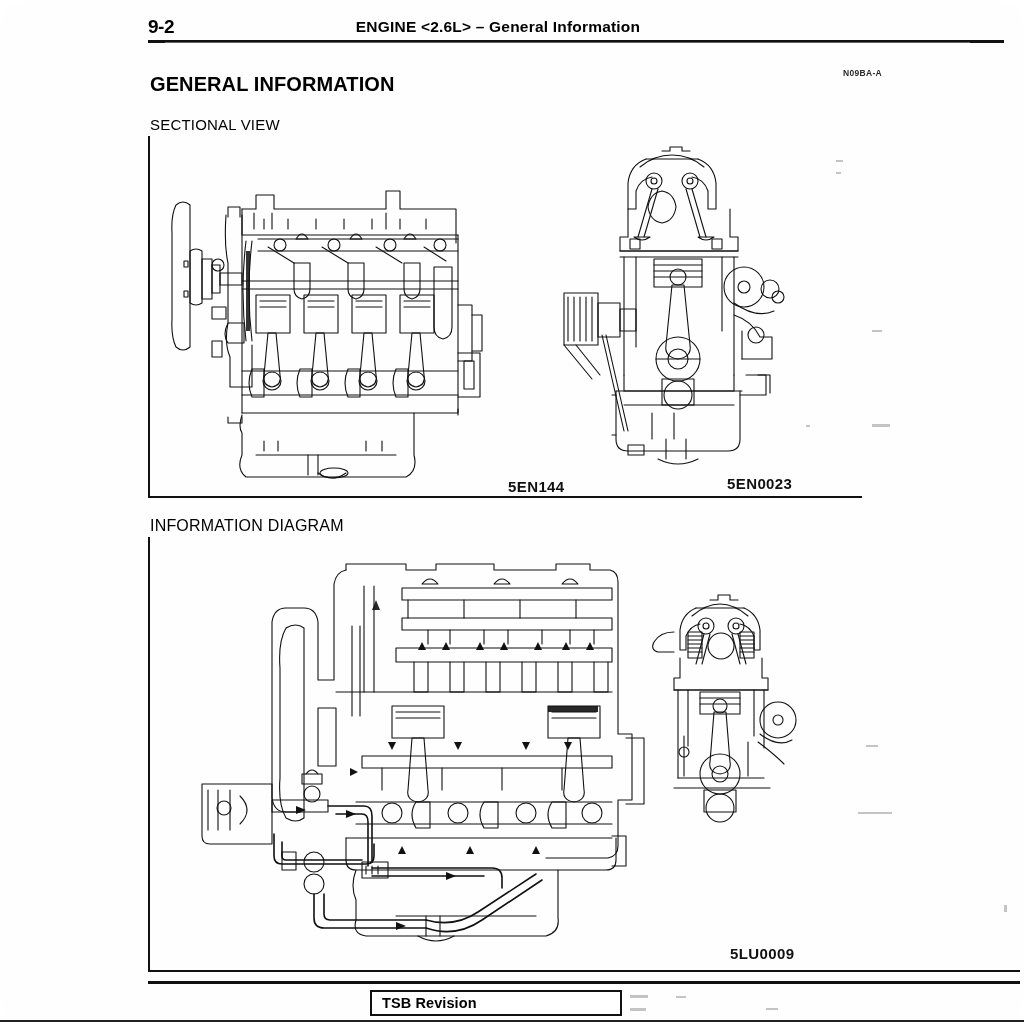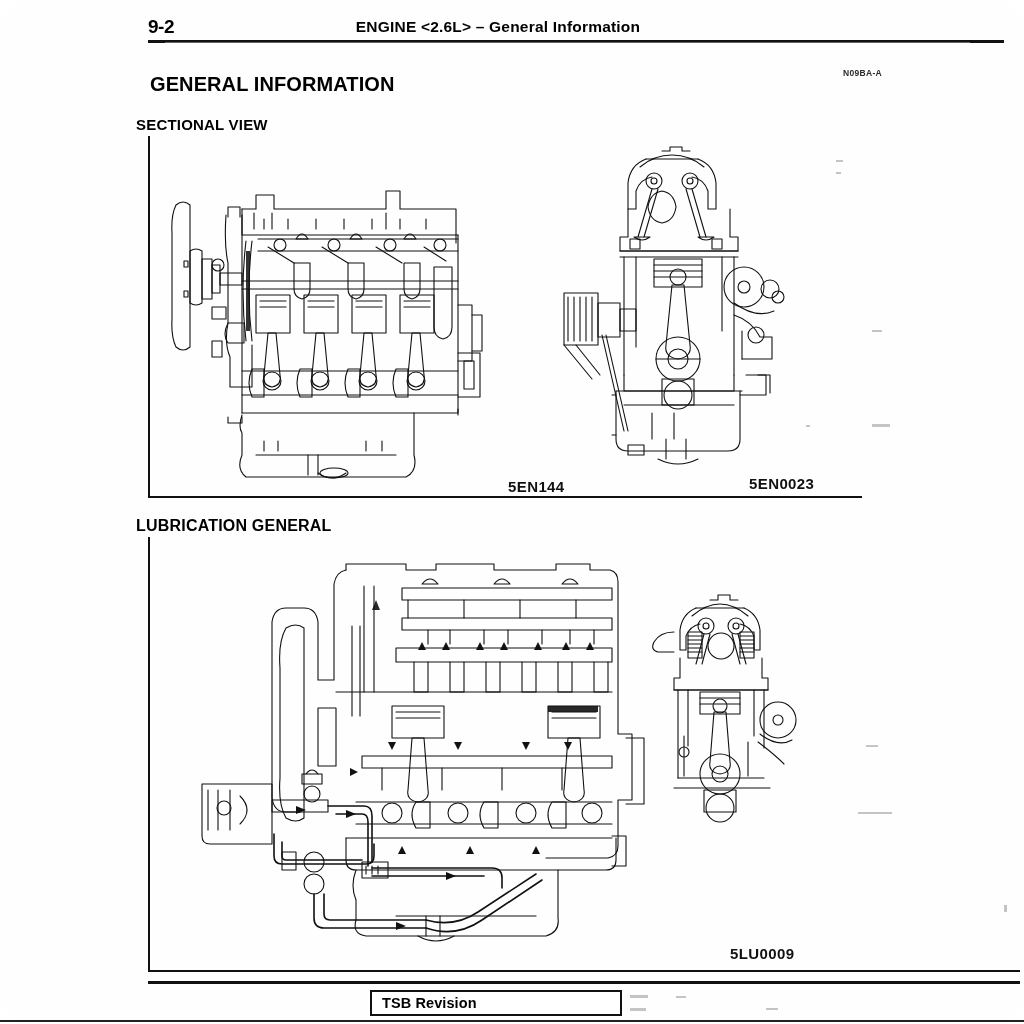--- a/index.html
+++ b/index.html
@@ -94,24 +94,24 @@
   .title-sub {
     position: absolute;
     left: 150px;
     top: 73px;
     font-size: 20px;
     font-weight: bold;
     letter-spacing: 0.1px;
   }
   .section-label {
     position: absolute;
-    left: 136px;
+    left: 150px;
     top: 116px;
     font-size: 15px;
-    font-weight: bold;
+    font-weight: normal;
     letter-spacing: 0.2px;
   }
   .section-label.lube {
     top: 517px;
     font-size: 16px;
   }
 
   
   .fig-frame {
     position: absolute;
@@ -134,21 +134,21 @@
 
   .fig-caption {
     position: absolute;
     font-size: 15px;
     font-weight: bold;
     letter-spacing: 0.4px;
     color: #111;
     text-align: center;
   }
   #cap-sen144  { left: 508px; top: 478px; }
-  #cap-sen0023 { left: 727px; top: 475px; margin-left: 22px; }
+  #cap-sen0023 { left: 727px; top: 475px; }
   #cap-lu0009  { left: 730px; top: 945px; }
 
   
   .drawing { position: absolute; }
   #dwg-long  { left: 168px; top: 155px;  width: 330px; height: 330px; }
   #dwg-cross { left: 558px; top: 145px;  width: 236px; height: 336px; }
   #dwg-lube  { left: 196px; top: 556px;  width: 462px; height: 392px; }
   #dwg-lube-side { left: 648px; top: 592px; width: 156px; height: 238px; }
   .drawing svg { display: block; width: 100%; height: 100%; }
 
@@ -386,21 +386,21 @@
 
         <path d="M182 250 l26 0 0 -20 -8 0"></path>
         <path d="M188 230 l24 0 0 18"></path>
       </g>
     </svg>
   </div>
 
   <div class="fig-caption" id="cap-sen144">5EN144</div>
   <div class="fig-caption" id="cap-sen0023">5EN0023</div>
 
-  <div class="section-label lube">LUBRICATION GENERAL</div>
+  <div class="section-label lube">INFORMATION DIAGRAM</div>
 
   <div class="fig-frame" id="frame-lubrication"></div>
 
   <div class="drawing" id="dwg-lube">
     <svg viewBox="0 0 462 392" xmlns="http://www.w3.org/2000/svg">
       <g fill="none" stroke="#111" stroke-width="1.1" stroke-linejoin="round" stroke-linecap="round">
 
         <path d="M150 14 l0 -6 60 0 0 6 30 0 0 -6 58 0 0 6 62 0 0 -6 34 0 0 6 20 0 q8 2 8 12 l0 152 14 0 0 66 -14 0 0 46 q0 10 -10 12 l-62 0"></path>
         <path d="M150 14 q-10 2 -12 14 l0 96 -16 0 0 -58 q-2 -14 -14 -14 l-18 0 q-12 0 -14 14 l0 176 q2 14 14 14 l14 0"></path>
 

